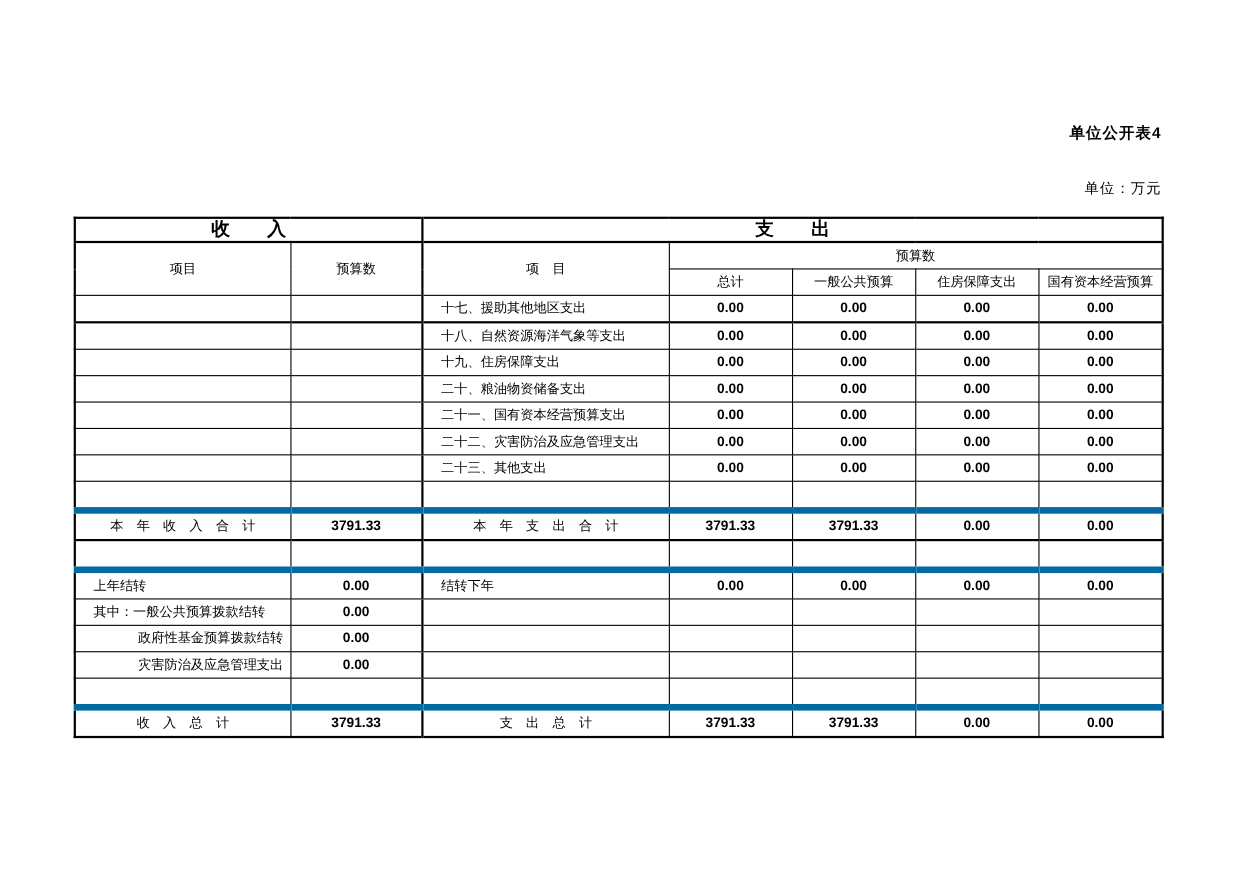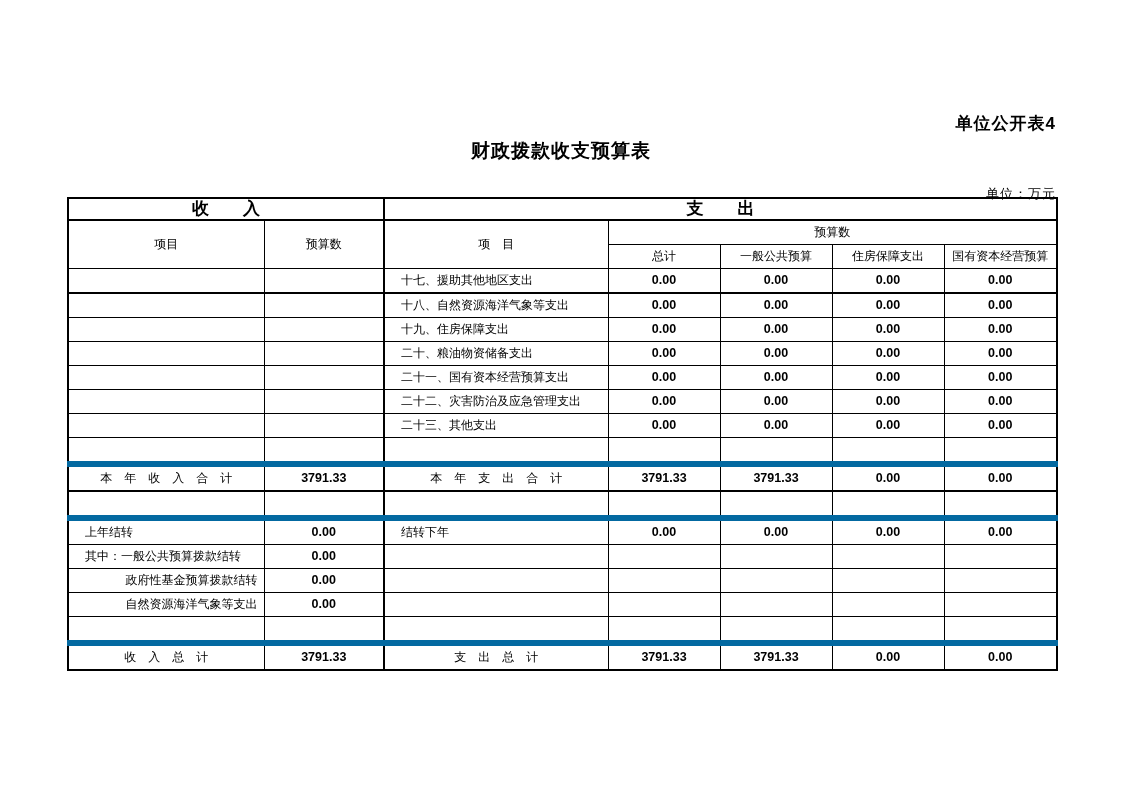--- a/index.html
+++ b/index.html
@@ -5,30 +5,30 @@
   html,body{margin:0;padding:0;}
   body{
     width:1122px;height:793px;background:#ffffff;color:#000;
     font-family:"Liberation Serif","DejaVu Serif",serif;
     position:relative;overflow:hidden;
   }
   .page{position:absolute;inset:0;background:#fff;}
   .doc-label{
     position:absolute;top:112px;right:66px;
     font-family:"Liberation Sans","DejaVu Sans",sans-serif;
-    font-weight:bold;font-size:17px;letter-spacing:1px;
+    font-weight:bold;font-size:14px;letter-spacing:1px;
   }
   .title{
     position:absolute;top:138px;left:0;width:100%;margin:0;
     text-align:center;font-size:19px;font-weight:bold;
     font-family:"Liberation Sans","DejaVu Sans",sans-serif;
     letter-spacing:1px;
   }
   .unit-note{
-    position:absolute;top:185px;right:66px;
+    position:absolute;top:162px;right:66px;
     font-size:13px;letter-spacing:1px;
   }
   table.budget{
     position:absolute;top:197px;left:67px;width:989px;
     border-collapse:collapse;table-layout:fixed;
     font-size:12px;border:2px solid #000;
   }
   .budget th,.budget td{
     border:1px solid #000;height:23px;padding:0 4px;
     line-height:1.1;overflow:hidden;white-space:nowrap;
@@ -51,21 +51,20 @@
     font-family:"Liberation Sans","DejaVu Sans",sans-serif;
   }
 </style>
 </head>
 <body>
 
 <div class="page">
 
   <div class="doc-label">单位公开表4</div>
 
-  <h1 class="title">财政拨款收支预算表</h1>
 
   <div class="unit-note">单位：万元</div>
 
   <table class="budget">
     <colgroup>
       <col style="width:196px">
         <col style="width:120px">
         <col style="width:224px">
       <col style="width:112px">
         <col style="width:112px">
@@ -202,21 +201,21 @@
         <tr>
           <td class="item-right">政府性基金预算拨款结转</td>
           <td class="num">0.00</td>
           <td class="item-left thick-left"></td>
           <td class="num"></td>
           <td class="num"></td>
           <td class="num"></td>
           <td class="num"></td>
         </tr>
         <tr>
-          <td class="item-right">自然资源海洋气象等支出</td>
+          <td class="item-right">灾害防治及应急管理支出</td>
           <td class="num">0.00</td>
           <td class="item-left thick-left"></td>
           <td class="num"></td>
           <td class="num"></td>
           <td class="num"></td>
           <td class="num"></td>
         </tr>
         <tr>
           <td class="item-left"></td>
           <td class="num"></td>

